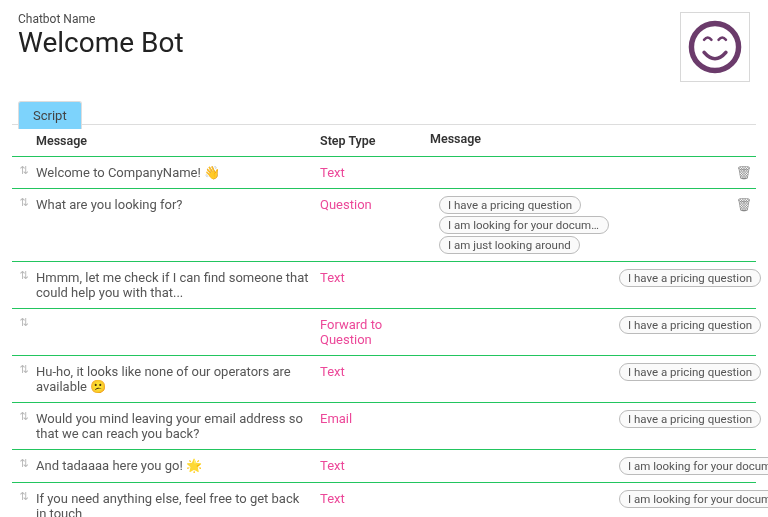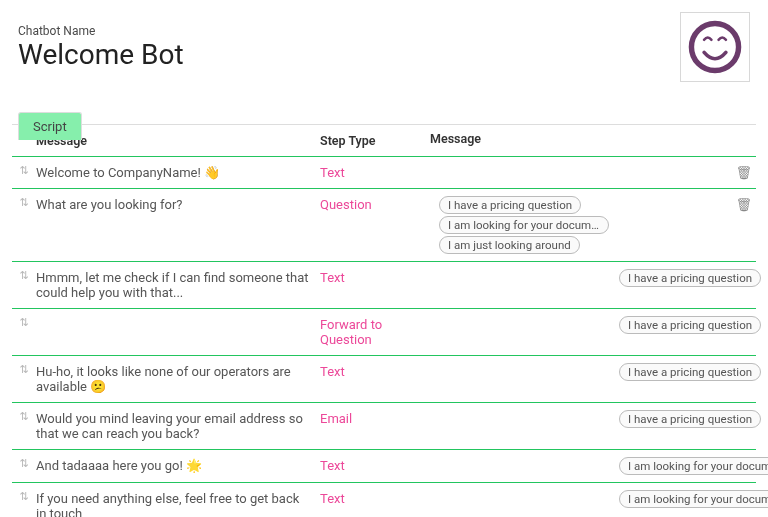--- a/index.html
+++ b/index.html
@@ -7,21 +7,21 @@
     margin: 0;
     font-family: -apple-system, BlinkMacSystemFont, "Segoe UI", Roboto, Helvetica, Arial, sans-serif;
     font-size: 13px;
     color: #333;
     background: #fff;
     width: 768px;
   }
   .page { padding: 8px 12px 20px 12px; }
   .header {
     display: flex;
-    align-items: center;
+    align-items: flex-start;
     justify-content: space-between;
     padding: 4px 6px 14px 6px;
   }
   .header-left { flex: 1; }
   .field-label {
     font-size: 12px;
     color: #4a4a4a;
     margin-bottom: 2px;
   }
   .title {
@@ -41,24 +41,24 @@
   .tabs {
     display: flex;
     padding: 0 6px;
   }
   .tab {
     border: 1px solid #ddd;
     border-bottom: none;
     padding: 6px 14px;
     font-size: 13px;
     color: #444;
-    background: #86efac;
+    background: #7dd3fc;
     border-radius: 3px 3px 0 0;
     position: relative;
-    top: 16px;
+    top: 5px;
     cursor: pointer;
   }
   .grid {
     width: 100%;
     border-top: 1px solid #ddd;
   }
   .grid-header, .grid-row {
     display: flex;
     align-items: flex-start;
     border-bottom: 1px solid #22c55e;

